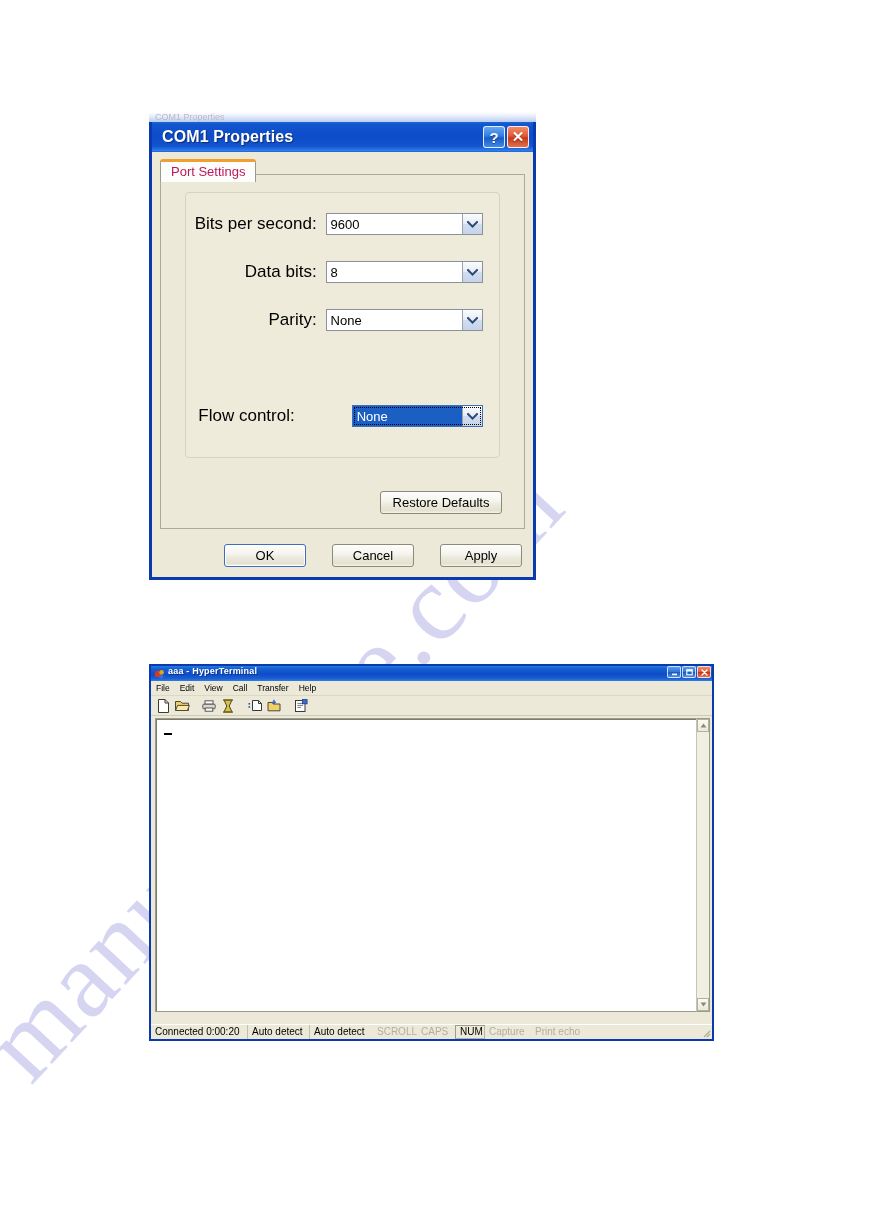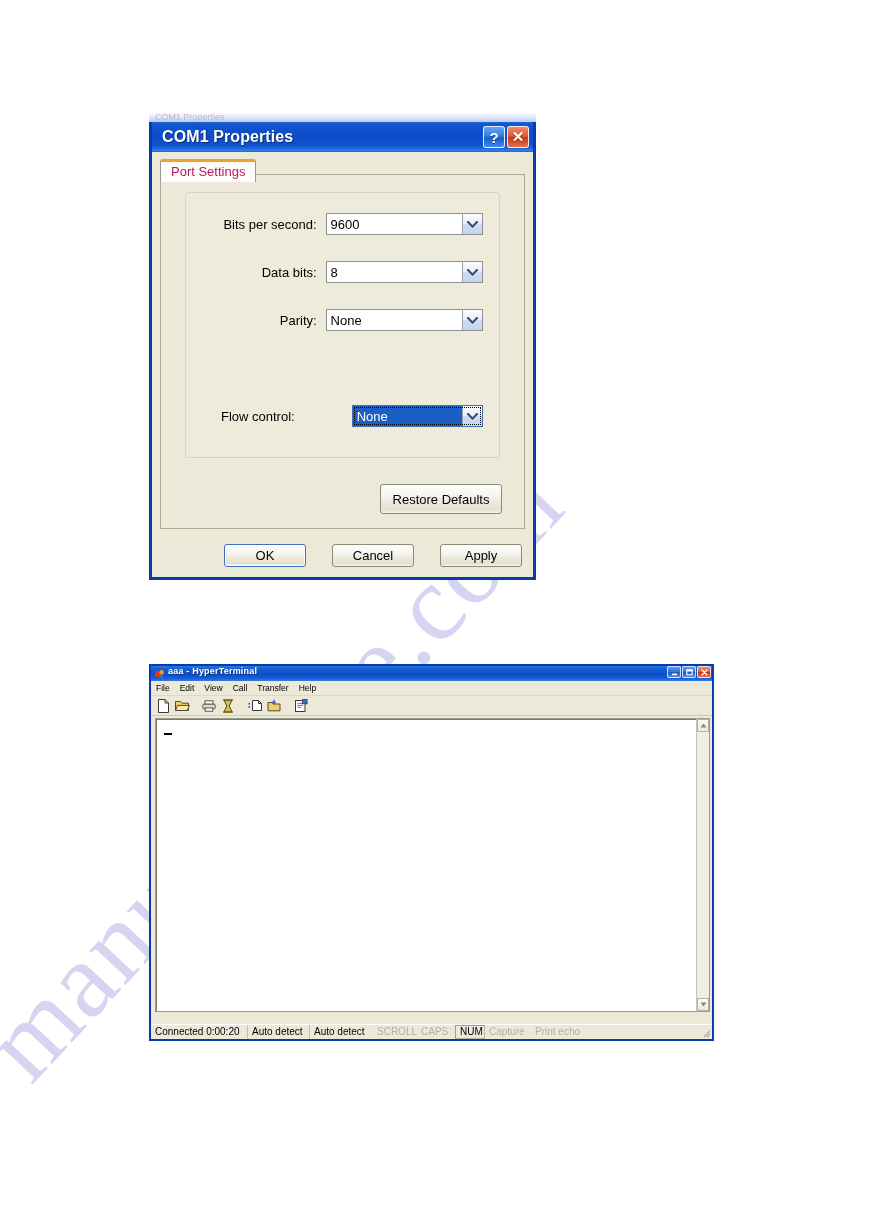--- a/index.html
+++ b/index.html
@@ -167,21 +167,21 @@
     height: 26px;
     margin: 0;
     position: absolute;
     left: 0;
     right: 16px;
   }
   .field-label {
     width: 146px;
     text-align: right;
     padding-right: 9px;
-    font-size: 13px;
+    font-size: 17px;
     color: #000000;
     box-sizing: border-box;
     white-space: nowrap;
   }
   .combo {
     width: 165px;
     height: 22px;
     background: #ffffff;
     border: 1px solid #8a9199;
     display: flex;
@@ -215,21 +215,21 @@
     align-items: center;
     justify-content: center;
   }
   .combo-arrow svg { display:block; }
 
   #restore-defaults-button {
     position: absolute;
     right: 22px;
     bottom: 14px;
     width: 122px;
-    height: 30px;
+    height: 23px;
     font-size: 13px;
     margin-left: 36px;
   }
 
   .xp-button {
     background: linear-gradient(180deg,#fdfdfd 0%,#f5f4ee 42%,#eceadd 60%,#e4e1d0 88%,#f4f3ec 100%);
     border: 1px solid #8b8b78;
     border-radius: 3px;
     color: #000;
     display: flex;

